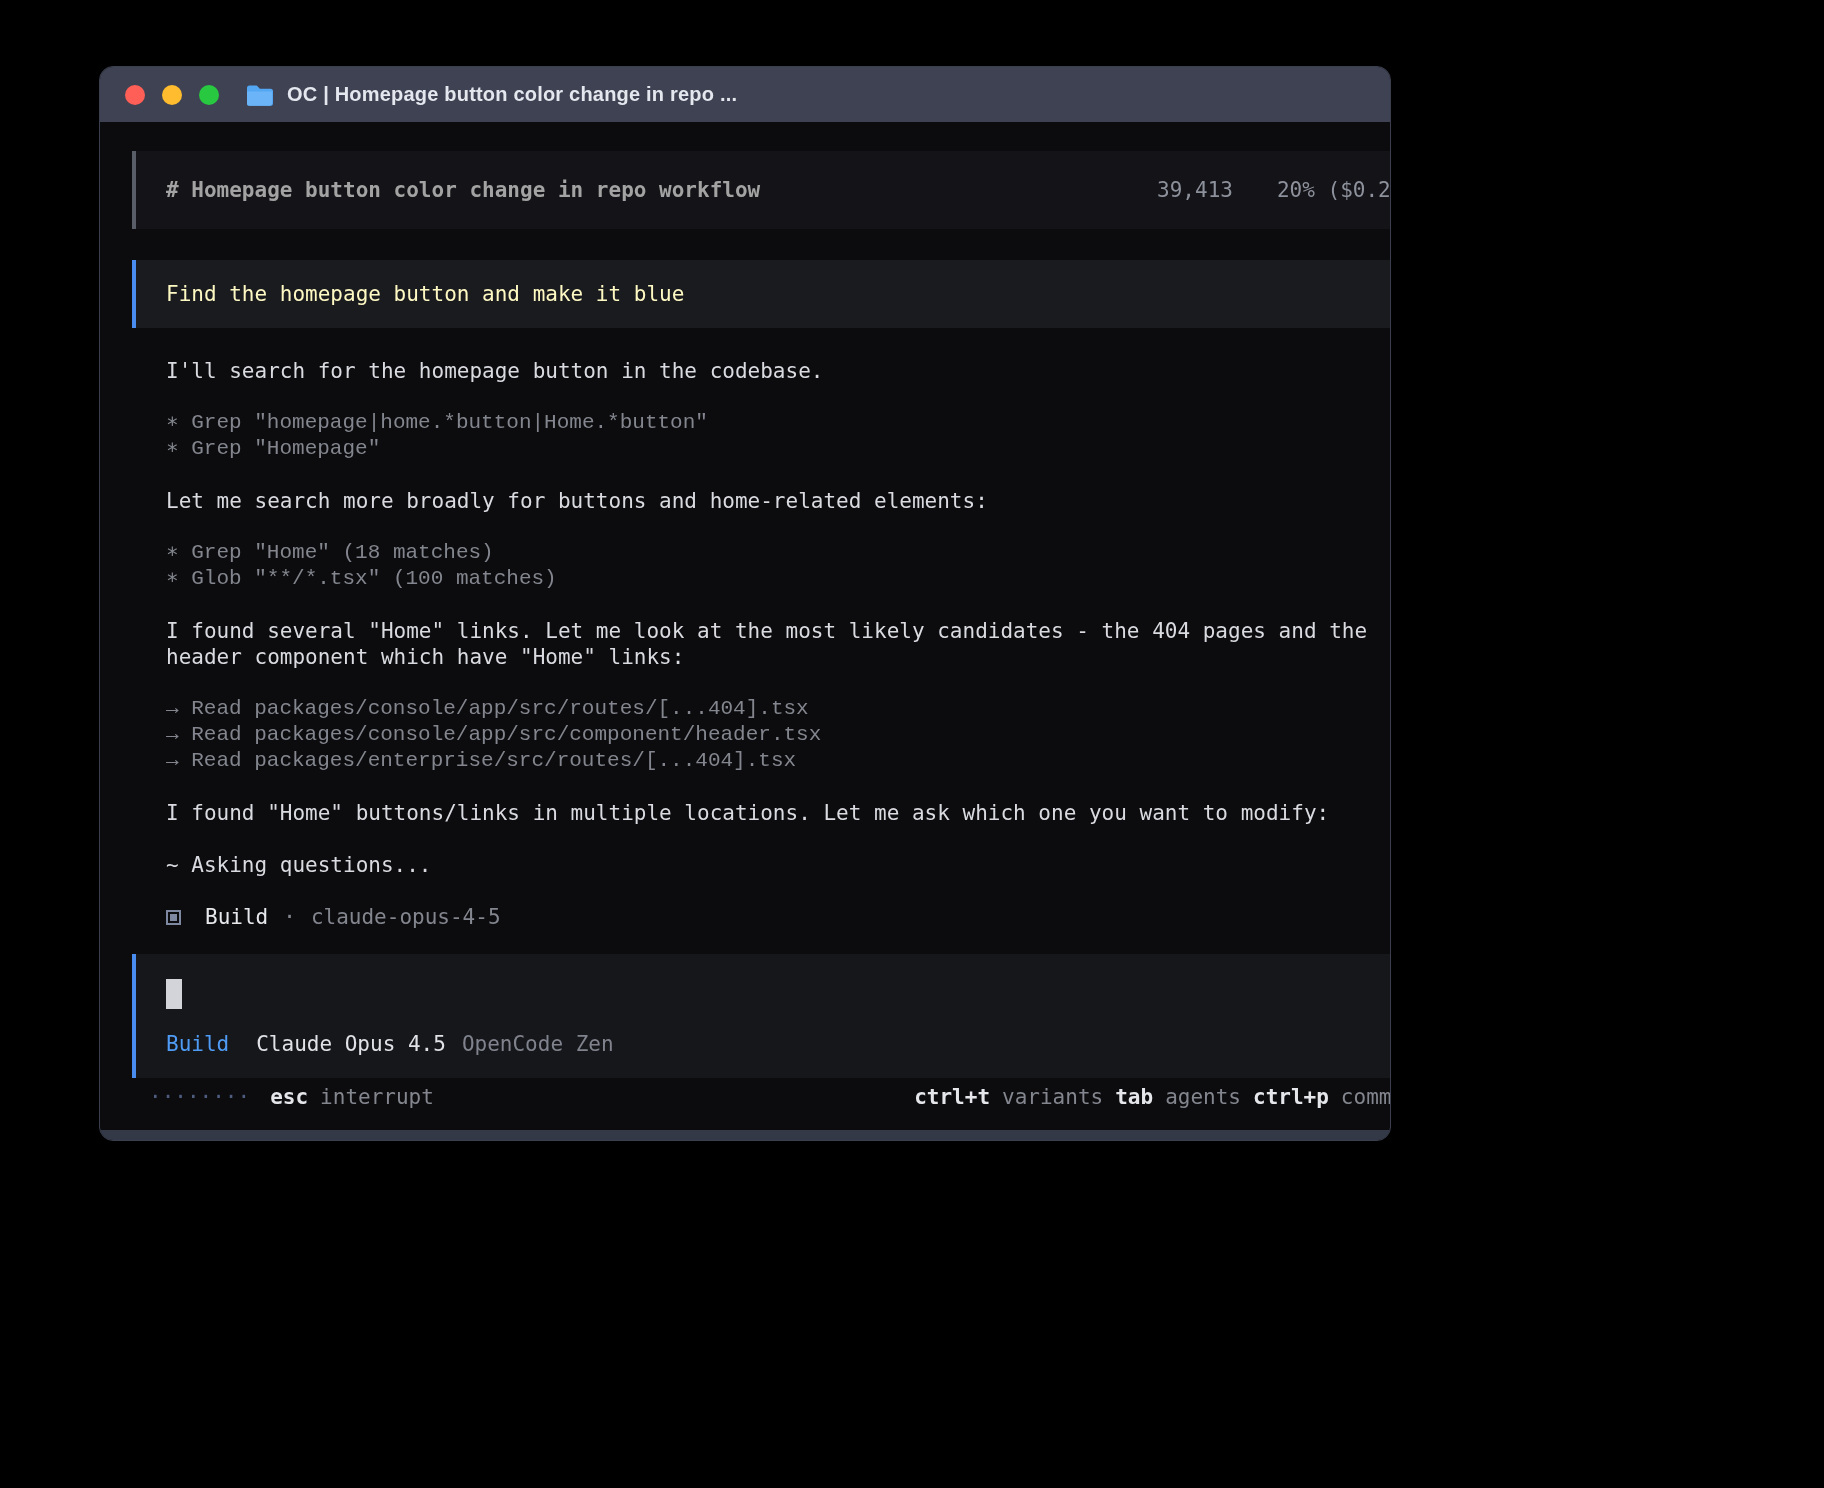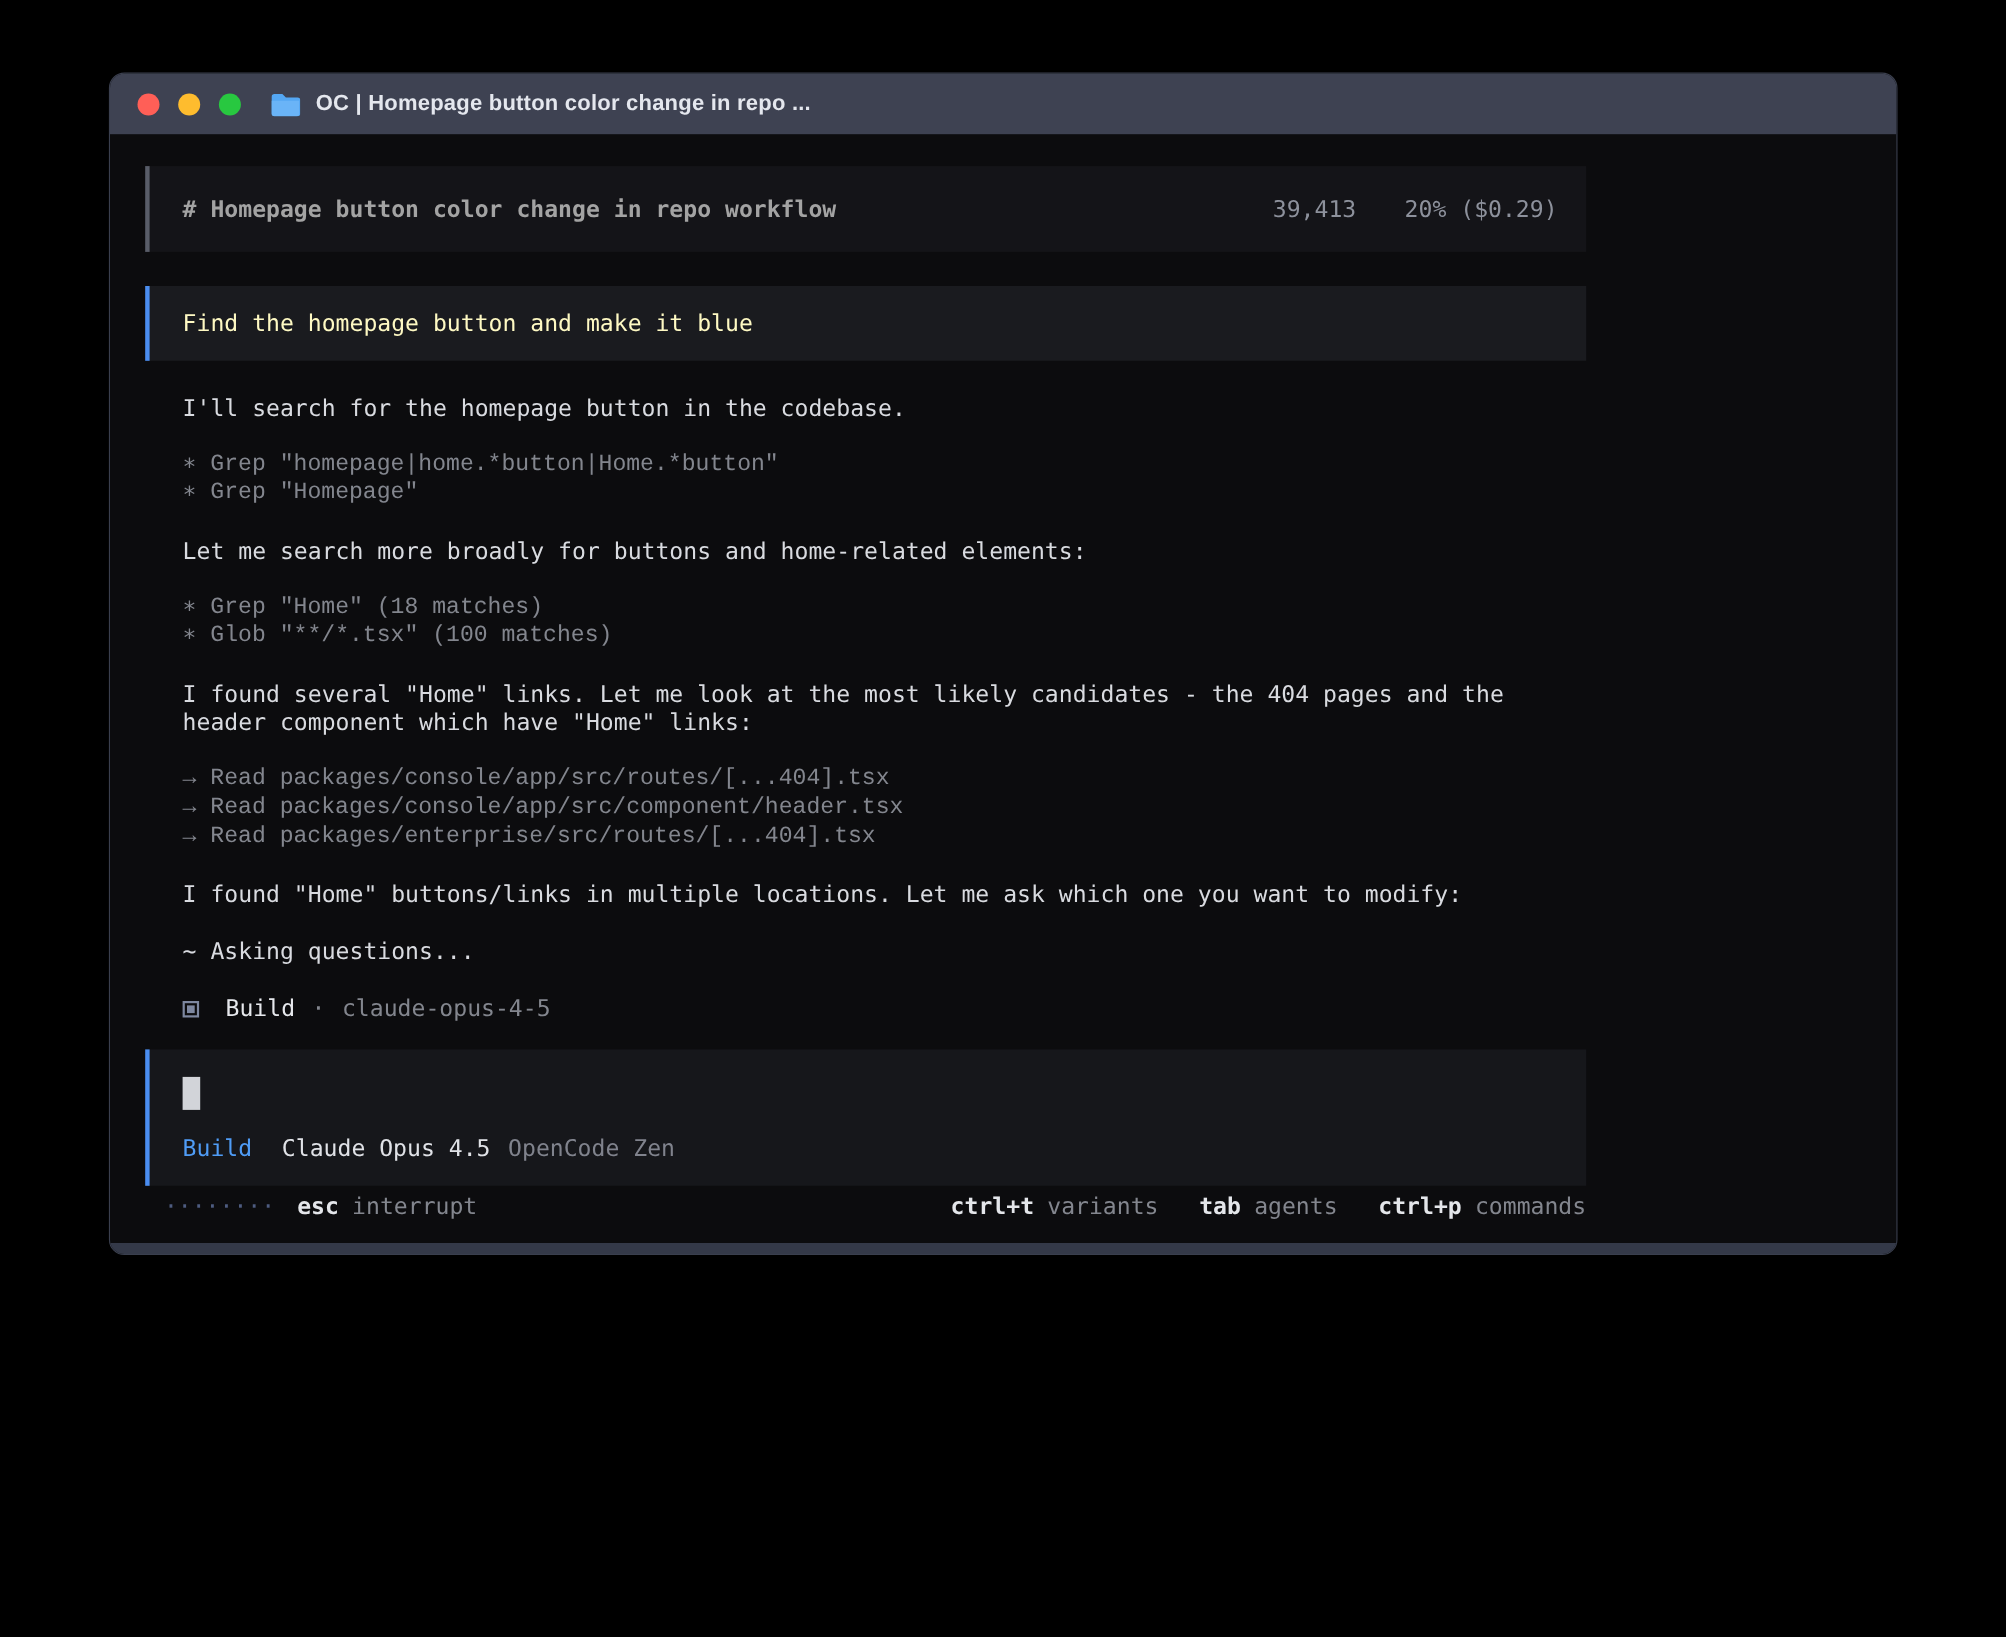--- a/index.html
+++ b/index.html
@@ -7,21 +7,21 @@
     padding: 0;
     width: 1824px;
     height: 1488px;
     background: #000000;
     font-family: "DejaVu Sans Mono", monospace;
   }
   .window {
     position: absolute;
     left: 99px;
     top: 66px;
-    width: 1626px;
+    width: 1292px;
     height: 1075px;
     background: #0c0c0e;
     border-radius: 14px;
     overflow: hidden;
     border: 1px solid #3a3f4e;
     box-sizing: border-box;
   }
   .window::after {
     content: "";
     position: absolute;
@@ -128,21 +128,21 @@
   .model { color: #e0e2e7; margin-right: 16px; }
   .provider { color: #80838d; }
   .statusbar {
     margin-top: 6px;
     display: flex;
     align-items: center;
     padding-left: 17px;
   }
   .spinner { color: #4e5c80; margin-right: 20px; }
   .key { font-weight: bold; color: #e4e6ea; margin-right: 12px; }
-  .sb-right { margin-left: auto; display: flex; gap: 37px; }
+  .sb-right { margin-left: auto; display: flex; gap: 12px; }
   .shortcut { white-space: nowrap; }
   .shortcut .hint { margin-right: 0; }
 </style>
 </head>
 <body>
 
 <div class="window">
 
   <div class="titlebar">
     <div class="lights">

